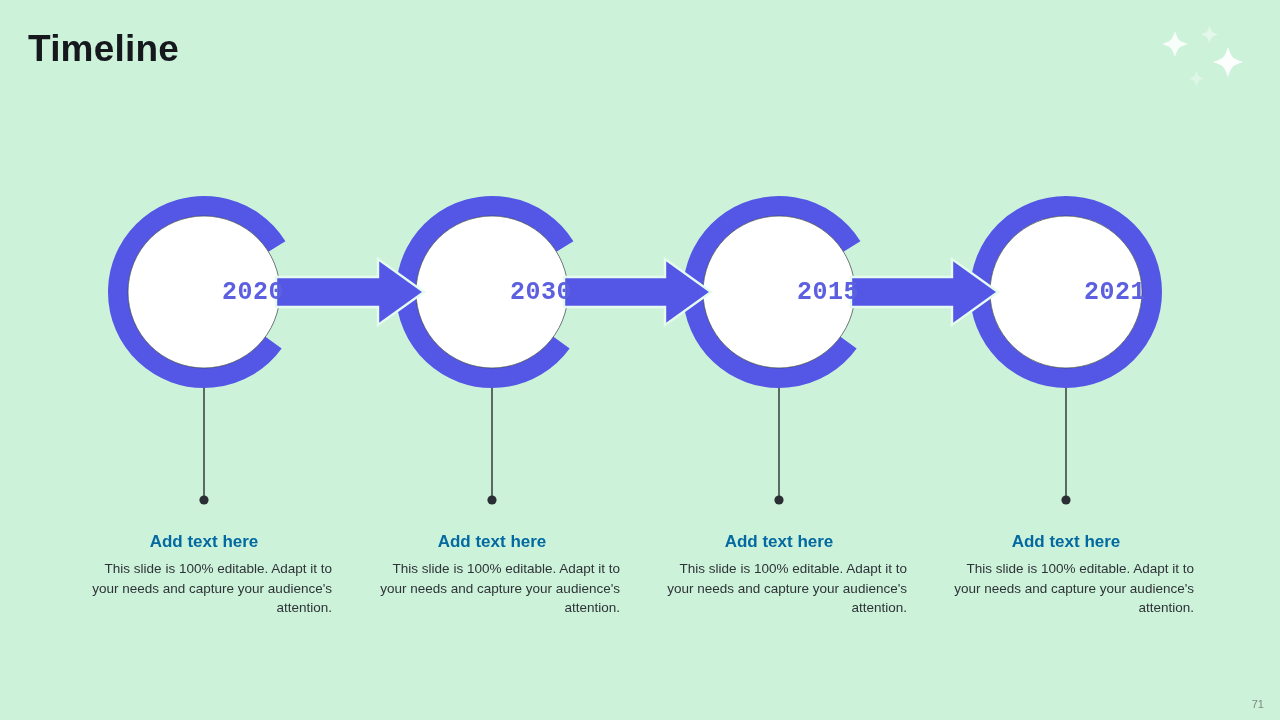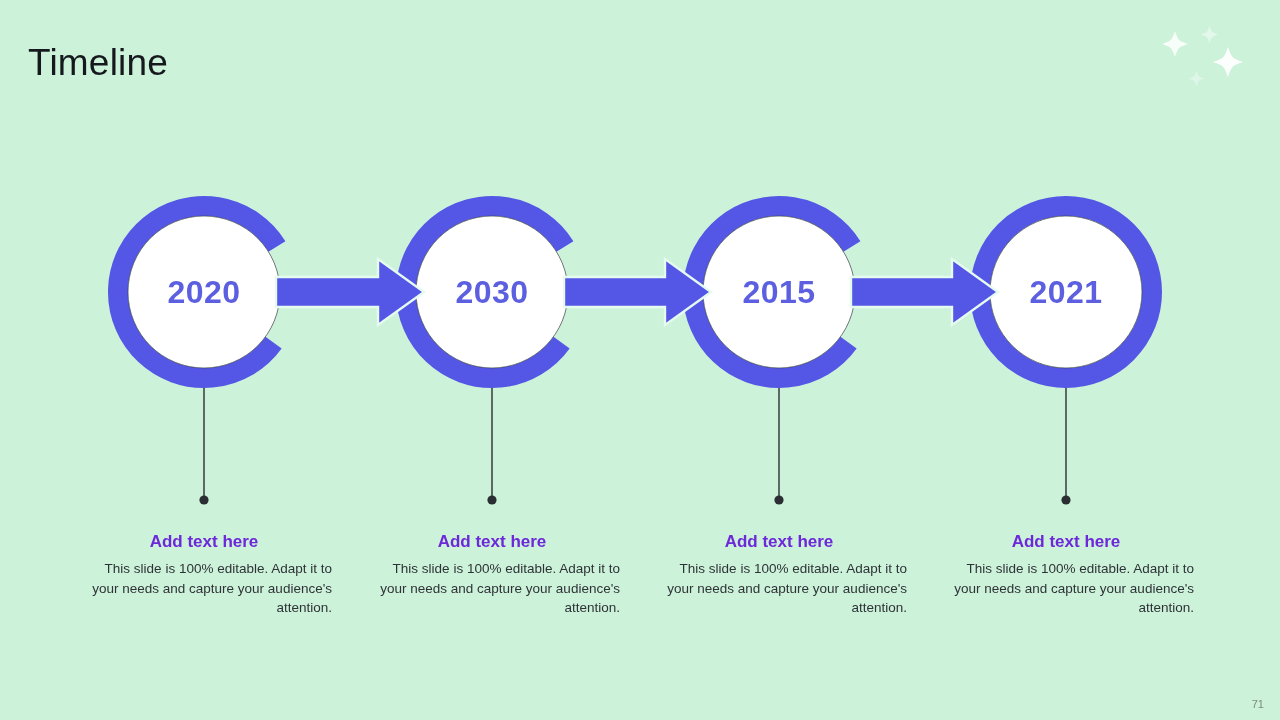--- a/index.html
+++ b/index.html
@@ -6,52 +6,52 @@
   body{
     width:1280px;height:720px;overflow:hidden;
     background:#cdf2da;
     font-family:"Liberation Sans", sans-serif;
     position:relative;
   }
   #slide{position:absolute;inset:0;}
 
   
   #title{
-    position:absolute;left:28px;top:44px;
-    font-size:37px;font-weight:400;letter-spacing:.2px;
+    position:absolute;left:28px;top:30px;
+    font-size:37px;font-weight:700;letter-spacing:.2px;
     color:#15181c;line-height:1;
     font-family:"Liberation Sans", sans-serif;
   }
 
   
   .sparkle{position:absolute;pointer-events:none;}
   .sparkle svg{display:block;}
 
   
   #stage{position:absolute;left:0;top:0;width:1280px;height:720px;}
   #stage svg{display:block;}
 
   
   .year{
     position:absolute;
-    width:160px;text-align:center;
-    font-size:32px;font-weight:bold;
+    width:160px;text-align:right;
+    font-size:25px;font-weight:bold;
     color:#5b5fe0;
     letter-spacing:.5px;
     transform:translate(-50%,-50%);
-    font-family:Liberation Sans, sans-serif;
+    font-family:Liberation Mono, monospace;
   }
 
   
   .caption{
     position:absolute;width:256px;text-align:center;
     transform:translateX(-50%);
   }
   .caption .head{
-    font-size:17px;font-weight:bold;color:#6d28d9;
+    font-size:17px;font-weight:bold;color:#0369a1;
     margin:0 0 7px 0;line-height:1.2;
   }
   .caption .body{
     font-size:13.5px;color:#2e3337;line-height:1.42;
     margin:0;font-weight:400;text-align:right;
   }
 
   
   #pagenum{
     position:absolute;right:16px;bottom:10px;

